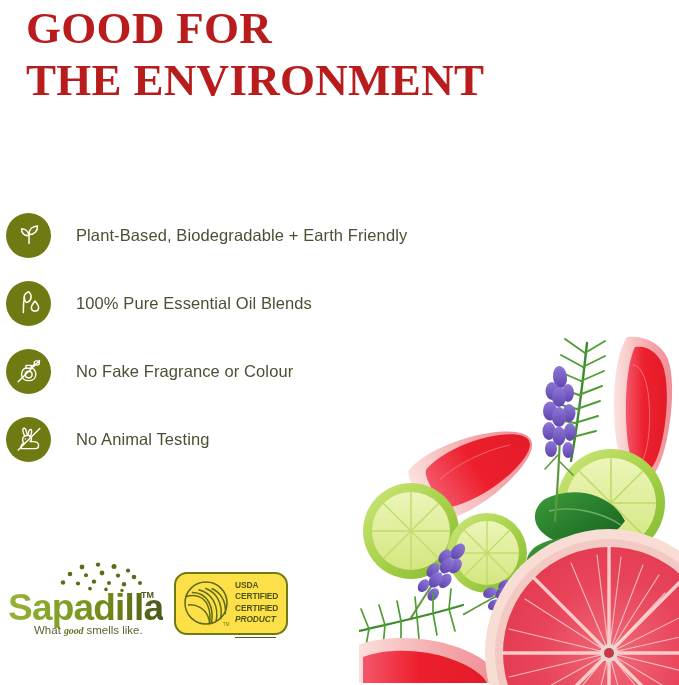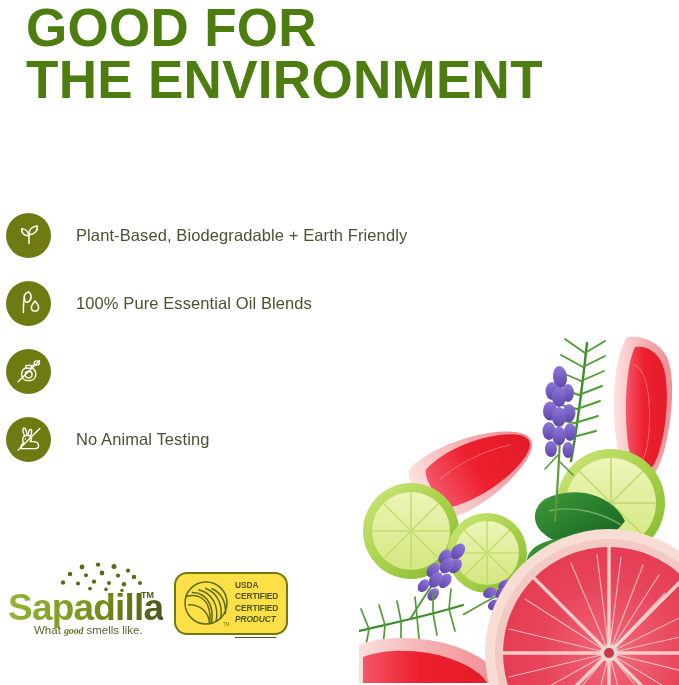--- a/index.html
+++ b/index.html
@@ -15,24 +15,24 @@
     font-family: "Liberation Sans", sans-serif;
     -webkit-font-smoothing: antialiased;
   }
 
   
   .headline {
     position: absolute;
     left: 26px;
     top: 2px;
     width: 620px;
-    color: #4d7c0f;
-    font-family: Liberation Sans, sans-serif;
+    color: #b91c1c;
+    font-family: Liberation Serif, serif;
     font-weight: 700;
-    font-size: 53px;
+    font-size: 45px;
     line-height: 52px;
     letter-spacing: 0.3px;
     text-transform: uppercase;
     white-space: nowrap;
   }
   .headline .hl-line { display: block; }
 
   
   .bullets {
     position: absolute;
@@ -222,20 +222,21 @@
         <g fill="none" stroke="#ffffff" stroke-width="1.4" stroke-linecap="round" stroke-linejoin="round">
           <path d="M13.0 13.2 L13.0 10.4 L18.4 10.4 L18.4 13.2"></path>
           <path d="M12.2 13.2 L19.2 13.2 C21.6 14.6 22.8 17.0 22.8 19.4 C22.8 23.0 19.9 25.6 15.7 25.6 C11.5 25.6 8.6 23.0 8.6 19.4 C8.6 17.0 9.8 14.6 12.2 13.2 Z"></path>
           <circle cx="15.7" cy="19.6" r="3.4"></circle>
           <path d="M18.4 11.6 L21.6 9.4"></path>
           <ellipse cx="23.8" cy="8.0" rx="2.6" ry="2.1"></ellipse>
           <path d="M5.2 26.8 L26.6 5.4"></path>
         </g>
       </svg>
     </span>
+    <span class="bullet-text">No Fake Fragrance or Colour</span>
   </div>
 
   <div class="bullet-row">
     <span class="bullet-badge">
       <svg width="32" height="32" viewBox="0 0 32 32" aria-hidden="true">
         <g fill="none" stroke="#ffffff" stroke-width="1.4" stroke-linecap="round" stroke-linejoin="round">
           <path d="M11.4 12.4 C10.0 9.4 9.4 6.6 10.4 5.4 C11.5 4.2 12.9 6.2 13.6 9.2 C13.9 10.4 14.0 11.5 14.0 12.4"></path>
           <path d="M15.0 12.6 C15.2 9.6 16.2 6.8 17.4 6.4 C18.7 6.0 19.0 8.4 18.2 11.0 C17.8 12.2 17.3 13.1 16.8 13.7"></path>
           <path d="M14.3 12.4 C11.6 12.7 9.6 14.6 9.6 17.0 C9.6 18.1 10.1 19.1 10.9 19.8 C9.3 20.7 8.0 22.3 8.0 24.2 L8.0 25.6 L22.8 25.6 C24.4 25.6 25.6 24.3 25.6 22.6 C25.6 20.1 23.2 18.6 20.3 18.6 L17.0 18.6 C18.0 17.9 18.6 16.8 18.6 15.6 C18.6 13.8 17.0 12.4 14.9 12.4 Z"></path>
           <circle cx="12.4" cy="16.1" r="0.75" fill="#ffffff" stroke="none"></circle>

